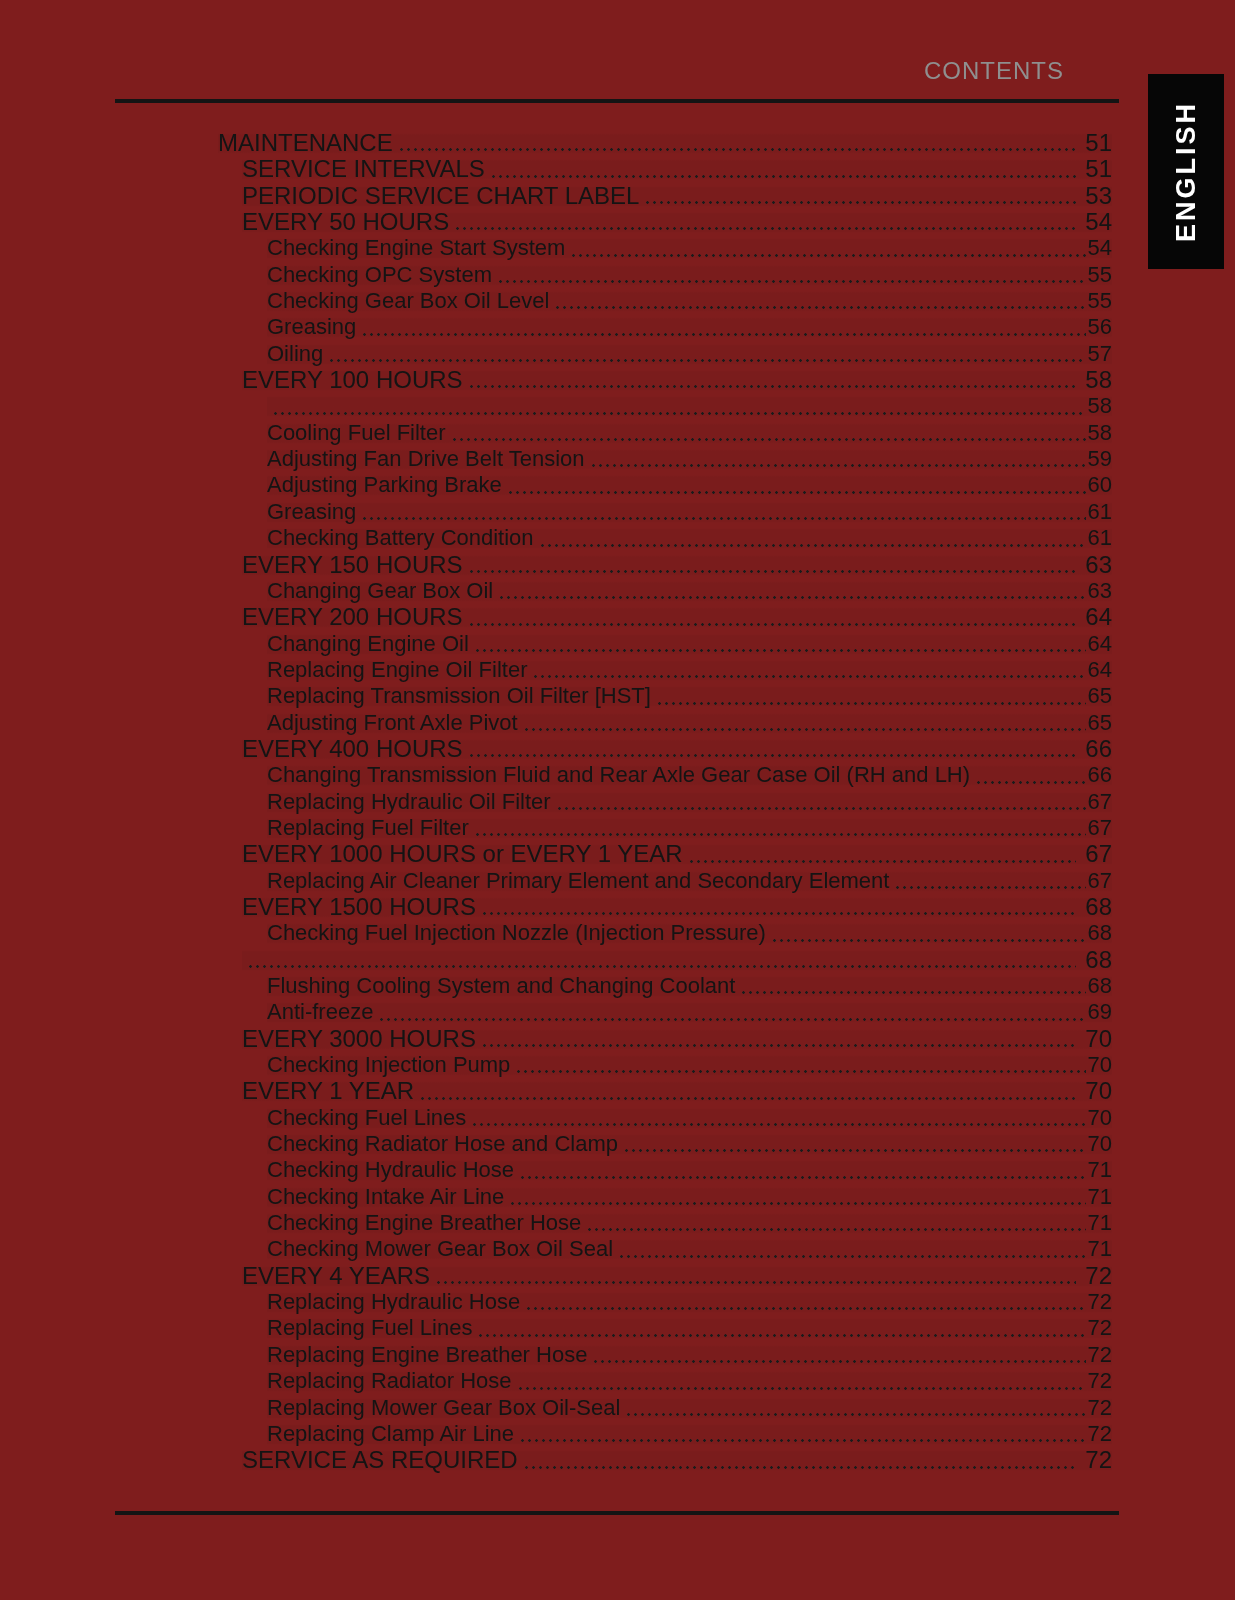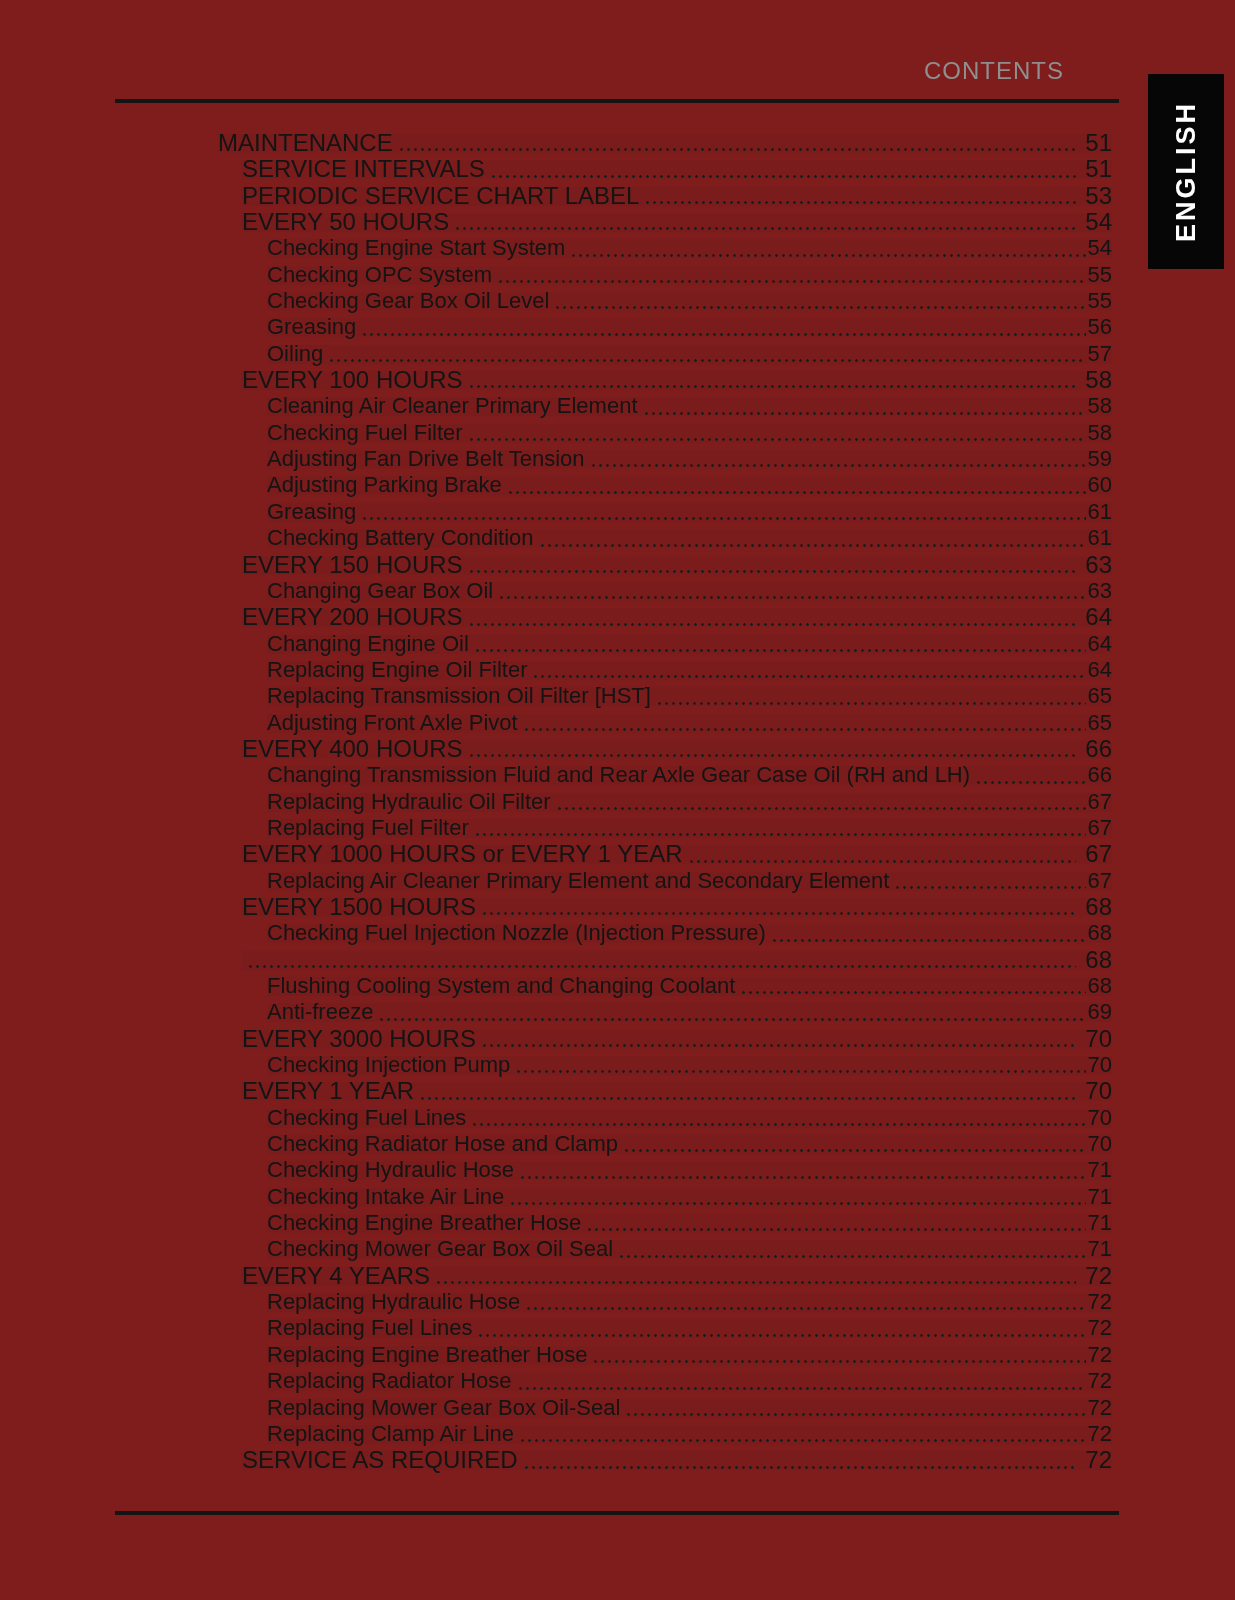--- a/index.html
+++ b/index.html
@@ -139,26 +139,25 @@
         <span class="label">Oiling</span>
         <span class="leader"></span>
         <span class="pagenum">57</span>
       </div>
       <div class="row lvl1">
         <span class="label">EVERY 100 HOURS</span>
         <span class="leader"></span>
         <span class="pagenum">58</span>
       </div>
       <div class="row lvl2">
-        <span class="label">Cleaning Air Cleaner Primary Element</span>
         <span class="leader"></span>
         <span class="pagenum">58</span>
       </div>
       <div class="row lvl2">
-        <span class="label">Checking Fuel Filter</span>
+        <span class="label">Cooling Fuel Filter</span>
         <span class="leader"></span>
         <span class="pagenum">58</span>
       </div>
       <div class="row lvl2">
         <span class="label">Adjusting Fan Drive Belt Tension</span>
         <span class="leader"></span>
         <span class="pagenum">59</span>
       </div>
       <div class="row lvl2">
         <span class="label">Adjusting Parking Brake</span>

